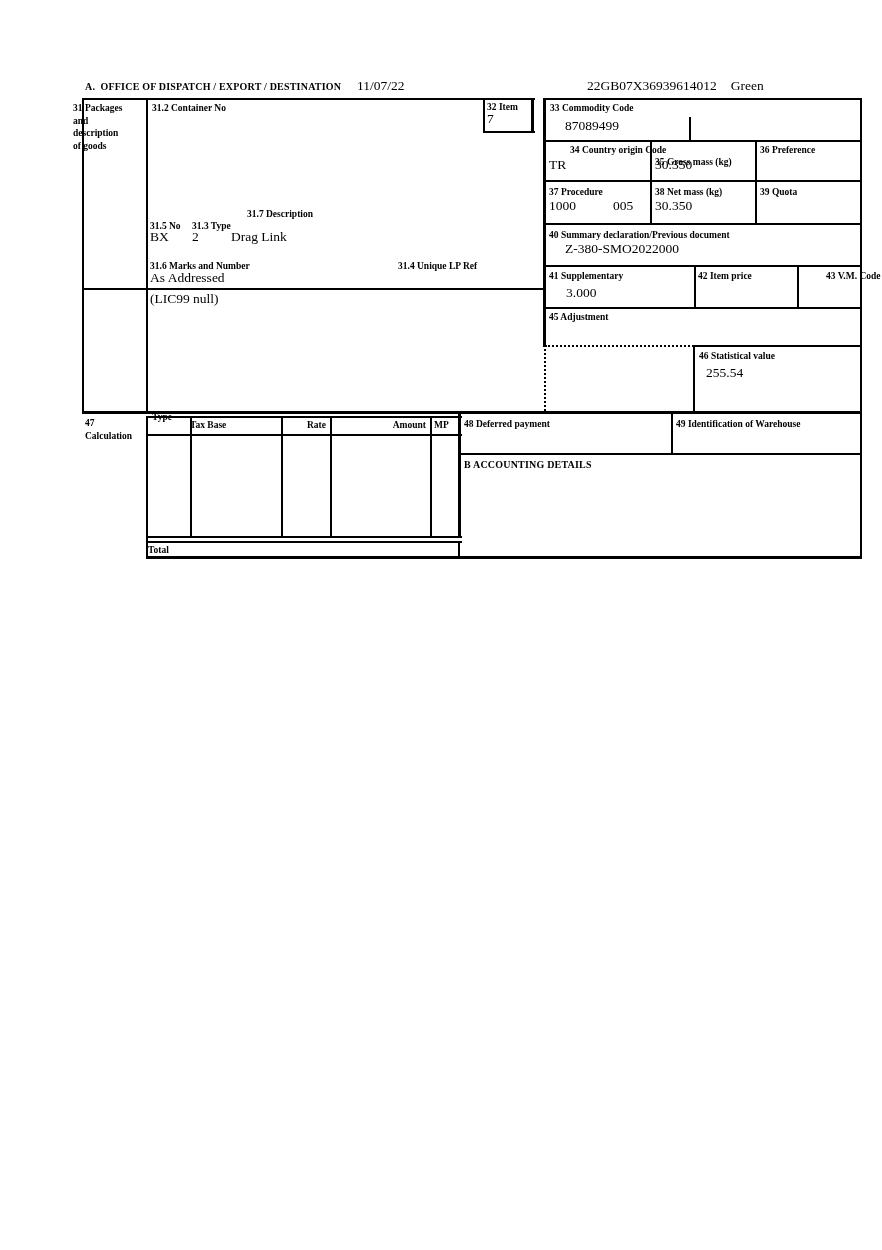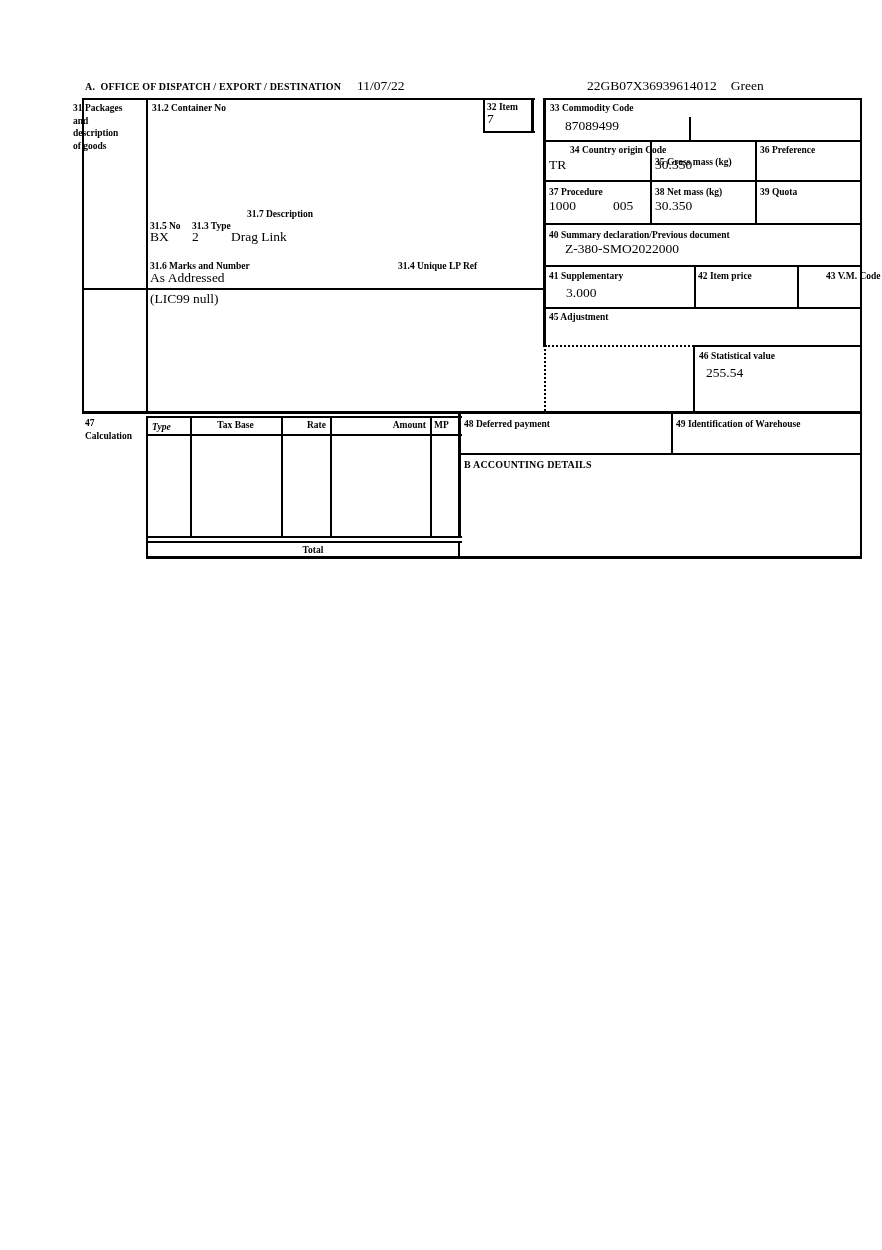--- a/index.html
+++ b/index.html
@@ -6,21 +6,21 @@
   html,body { background:#fff; }
   body { width:882px; height:1250px; font-family:"Liberation Serif", serif; color:#000; }
   .page { position:relative; width:882px; height:1007px; background:#fff; overflow:hidden; }
   .ln { position:absolute; background:#000; }
   .dln-h { position:absolute; border-top:2px dotted #000; background:none; }
   .dln-v { position:absolute; border-left:2px dotted #000; background:none; }
   .lbl { position:absolute; font-weight:bold; font-size:9.5px; line-height:1.32; white-space:pre-line; }
   .val { position:absolute; font-size:13.5px; line-height:1.1; white-space:pre; }
   .hdr { position:absolute; font-weight:bold; font-size:10px; letter-spacing:0.2px; white-space:pre; }
   .big { position:absolute; font-size:13.5px; white-space:pre; }
-  .ctr { text-align:center; }
+  .ctr { text-align:left; }
   .rgt { text-align:right; }
 </style>
 </head>
 <body>
 
 <div class="page">
 
   <div class="hdr" style="left:85px; top:81px;">A.  OFFICE OF DISPATCH / EXPORT / DESTINATION</div>
   <div class="big" style="left:357px; top:78px;">11/07/22</div>
   <div class="big" style="left:587px; top:78px;"><span>22GB07X36939614012</span><span style="margin-left:14px;">Green</span></div>
@@ -113,21 +113,21 @@
   <div class="val" style="left:150px; top:292px;">(LIC99 null)</div>
 
   <div class="lbl" style="left:549px; top:311px;">45 Adjustment</div>
 
   <div class="lbl" style="left:699px; top:350px;">46 Statistical value</div>
   <div class="val" style="left:706px; top:366px;">255.54</div>
 
   <div class="lbl" style="left:85px; top:417px; width:60px;">47
 Calculation</div>
 
-  <div class="lbl" style="left:152px; top:421px; width:36px;font-style:italic;">Type</div>
+  <div class="lbl" style="left:152px; top:411px; width:36px;">Type</div>
   <div class="lbl ctr" style="left:190px; top:419px; width:91px;">Tax Base</div>
   <div class="lbl rgt" style="left:240px; top:419px; width:86px;">Rate</div>
   <div class="lbl rgt" style="left:327px; top:419px; width:99px;">Amount</div>
   <div class="lbl" style="left:434px; top:419px; width:24px;">MP</div>
 
   <div class="lbl" style="left:464px; top:418px;">48 Deferred payment</div>
   <div class="lbl" style="left:676px; top:418px;">49 Identification of Warehouse</div>
 
   <div class="hdr" style="left:464px; top:459px;">B ACCOUNTING DETAILS</div>
 

